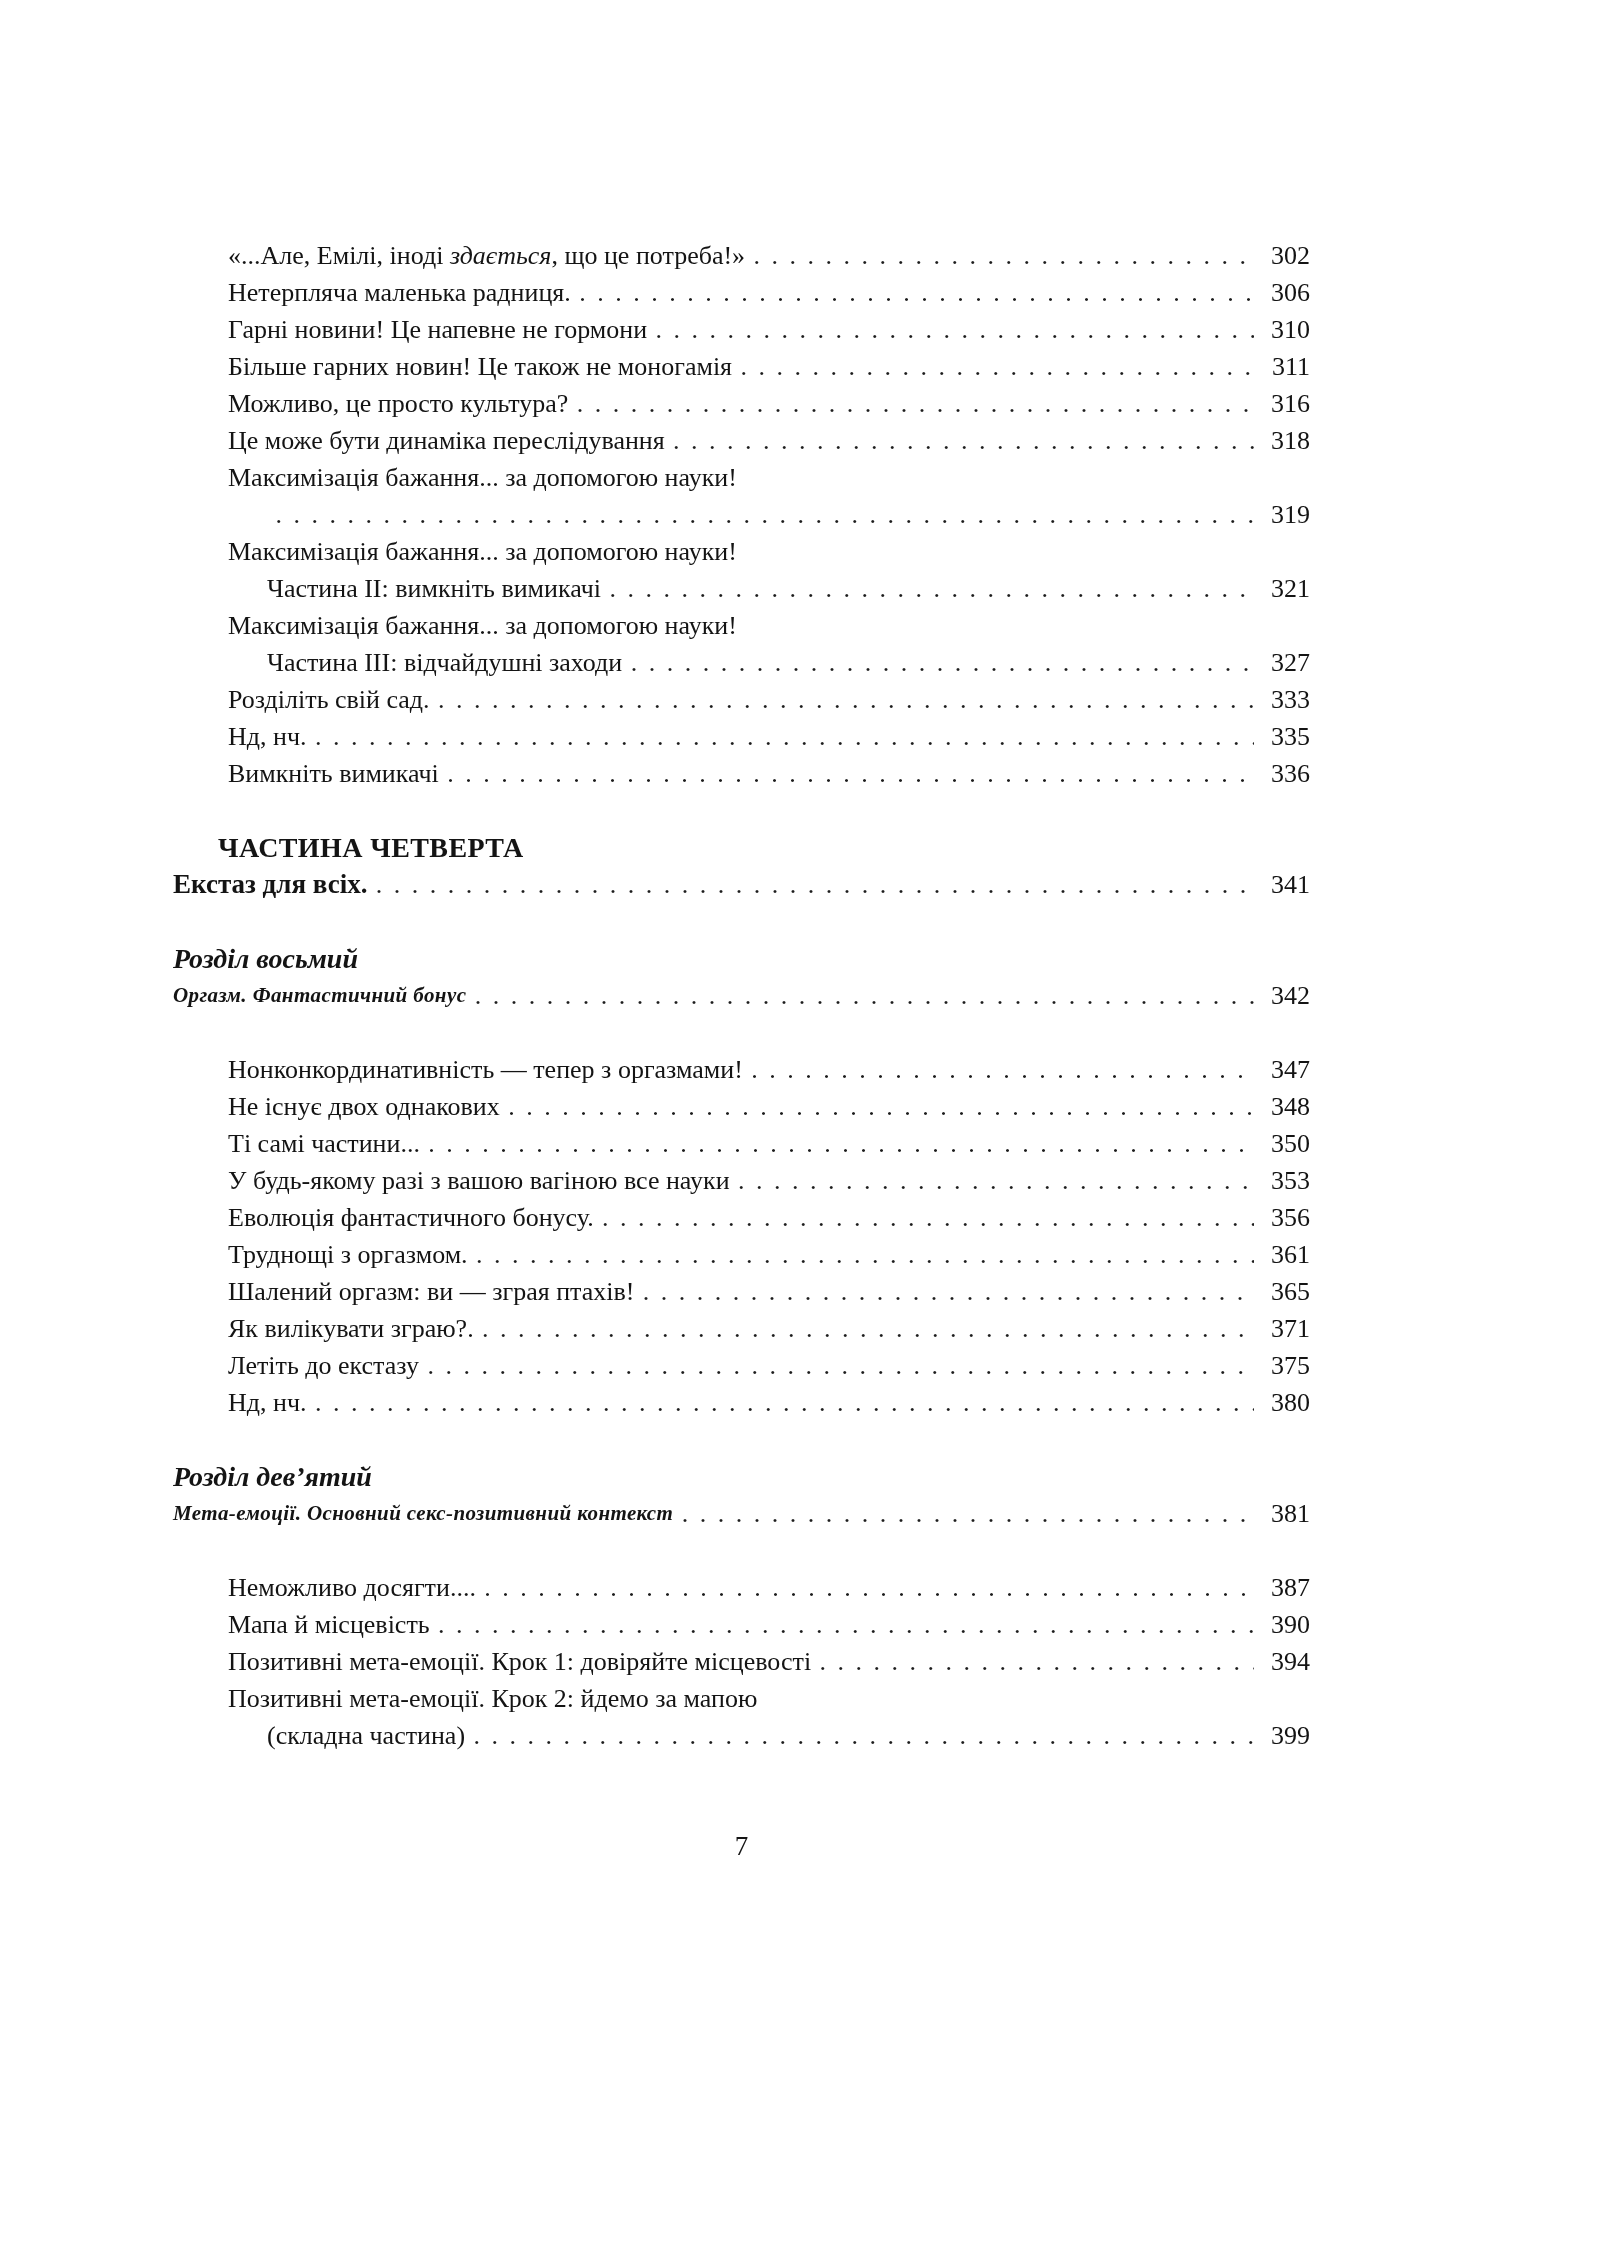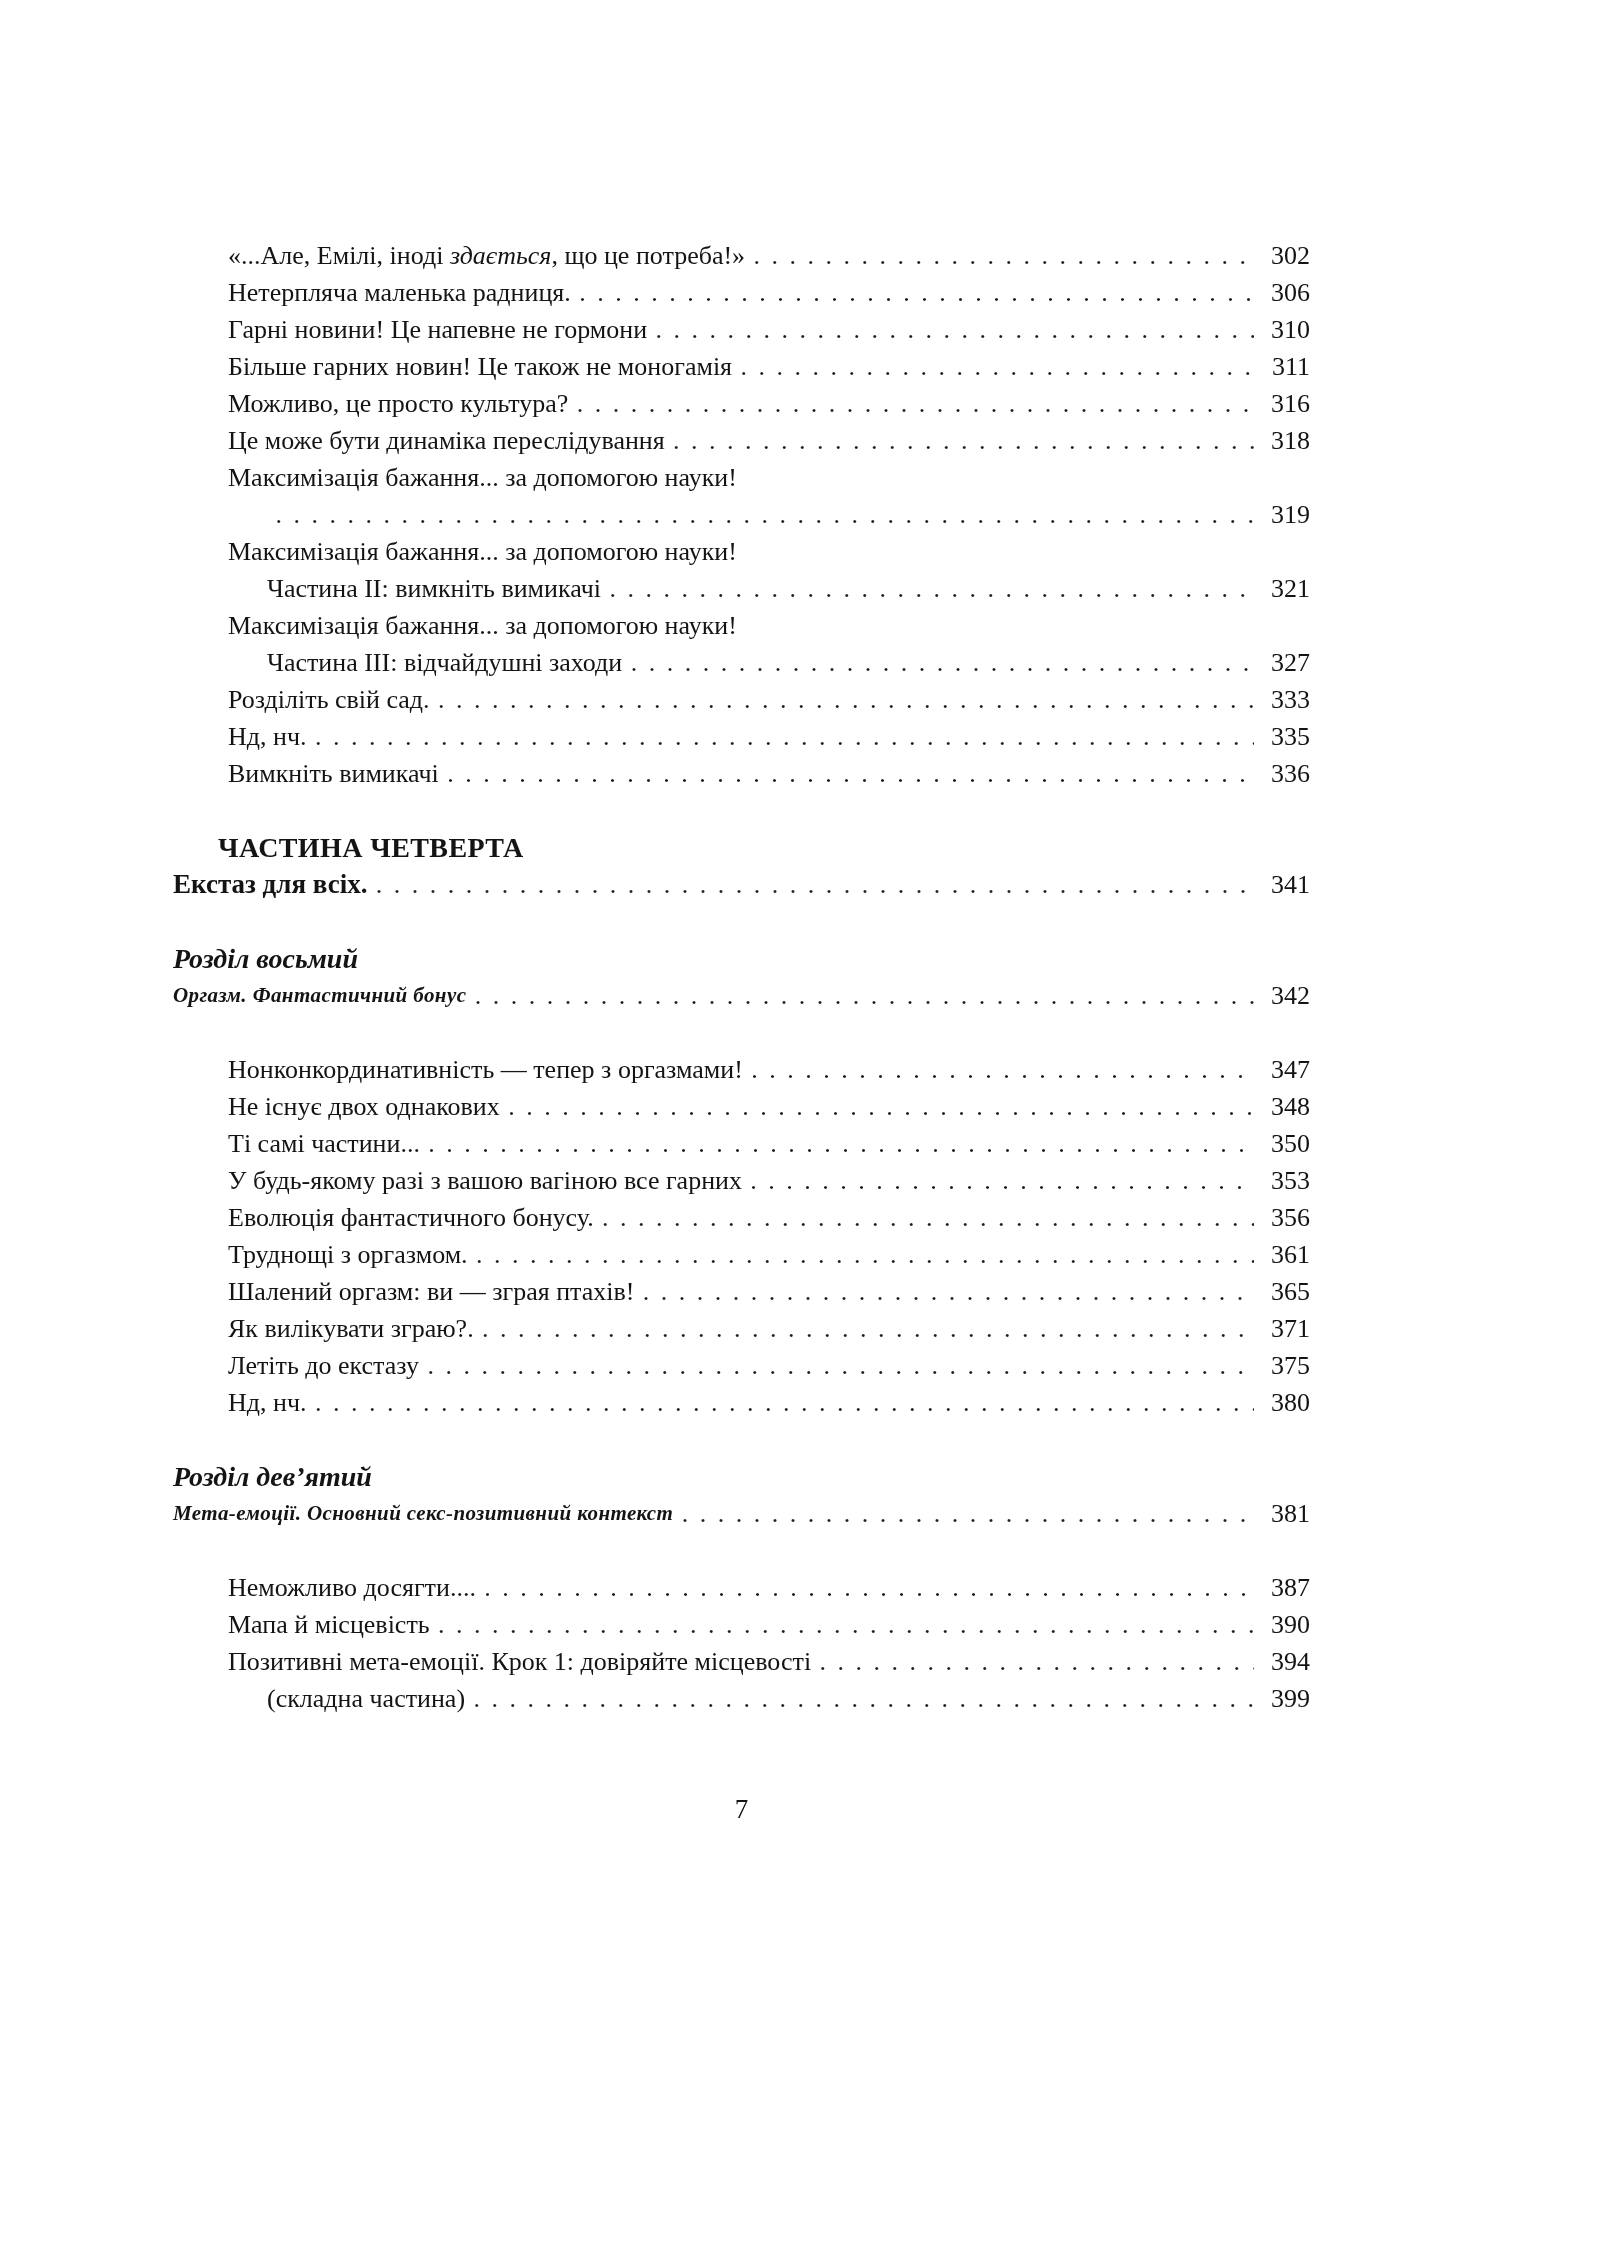--- a/index.html
+++ b/index.html
@@ -186,21 +186,21 @@
         <span class="label">Не існує двох однакових</span>
         <span class="dots">. . . . . . . . . . . . . . . . . . . . . . . . . . . . . . . . . . . . . . . . . . . . . . . . . . . . . . . . . . . . . . . . . . . . . . . . . . . . . . . . . . . . . . . . . . </span>
         <span class="pg">348</span>
       </div>
       <div class="row sub">
         <span class="label">Ті самі частини...</span>
         <span class="dots">. . . . . . . . . . . . . . . . . . . . . . . . . . . . . . . . . . . . . . . . . . . . . . . . . . . . . . . . . . . . . . . . . . . . . . . . . . . . . . . . . . . . . . . . . . </span>
         <span class="pg">350</span>
       </div>
       <div class="row sub">
-        <span class="label">У будь-якому разі з вашою вагіною все гарних</span>
+        <span class="label">У будь-якому разі з вашою вагіною все науки</span>
         <span class="dots">. . . . . . . . . . . . . . . . . . . . . . . . . . . . . . . . . . . . . . . . . . . . . . . . . . . . . . . . . . . . . . . . . . . . . . . . . . . . . . . . . . . . . . . . . . </span>
         <span class="pg">353</span>
       </div>
       <div class="row sub">
         <span class="label">Еволюція фантастичного бонусу.</span>
         <span class="dots">. . . . . . . . . . . . . . . . . . . . . . . . . . . . . . . . . . . . . . . . . . . . . . . . . . . . . . . . . . . . . . . . . . . . . . . . . . . . . . . . . . . . . . . . . . </span>
         <span class="pg">356</span>
       </div>
       <div class="row sub">
         <span class="label">Труднощі з оргазмом.</span>
@@ -242,20 +242,23 @@
       </div>
       <div class="row sub">
         <span class="label">Мапа й місцевість</span>
         <span class="dots">. . . . . . . . . . . . . . . . . . . . . . . . . . . . . . . . . . . . . . . . . . . . . . . . . . . . . . . . . . . . . . . . . . . . . . . . . . . . . . . . . . . . . . . . . . </span>
         <span class="pg">390</span>
       </div>
       <div class="row sub">
         <span class="label">Позитивні мета-емоції. Крок  1: довіряйте місцевості</span>
         <span class="dots">. . . . . . . . . . . . . . . . . . . . . . . . . . . . . . . . . . . . . . . . . . . . . . . . . . . . . . . . . . . . . . . . . . . . . . . . . . . . . . . . . . . . . . . . . . </span>
         <span class="pg">394</span>
+      </div>
+      <div class="row sub">
+        <span class="label">Позитивні мета-емоції. Крок 2: йдемо за мапою</span>
       </div>
       <div class="row sub cont">
         <span class="label">(складна частина)</span>
         <span class="dots">. . . . . . . . . . . . . . . . . . . . . . . . . . . . . . . . . . . . . . . . . . . . . . . . . . . . . . . . . . . . . . . . . . . . . . . . . . . . . . . . . . . . . . . . . . </span>
         <span class="pg">399</span>
       </div>
     </div>
   <div class="footer-page">7</div>
 </div>
 

